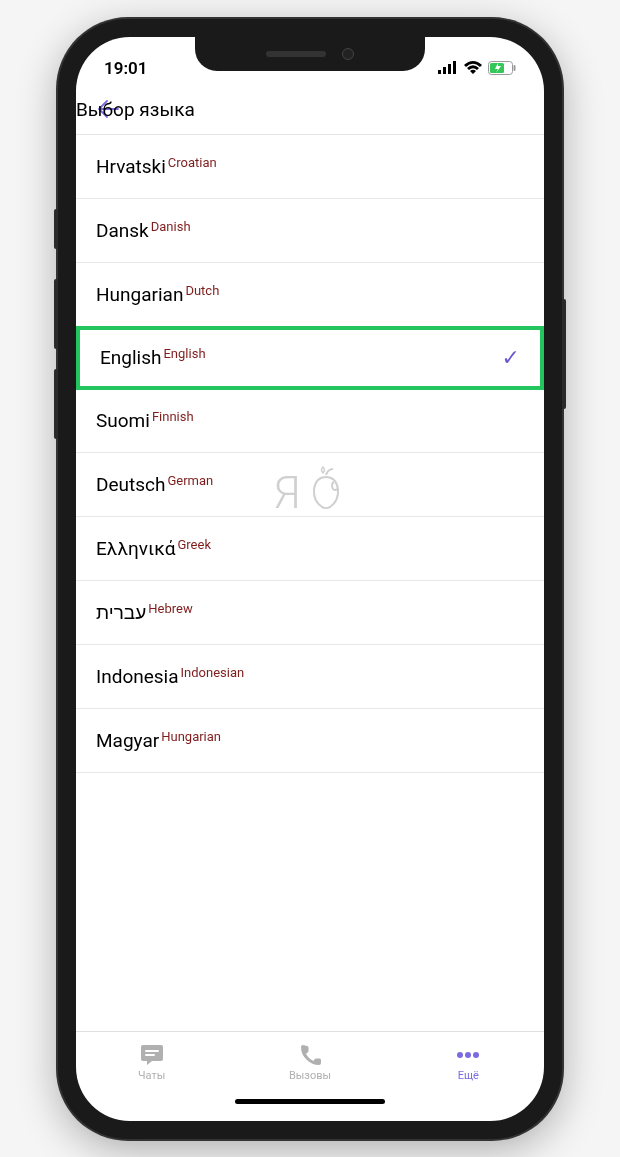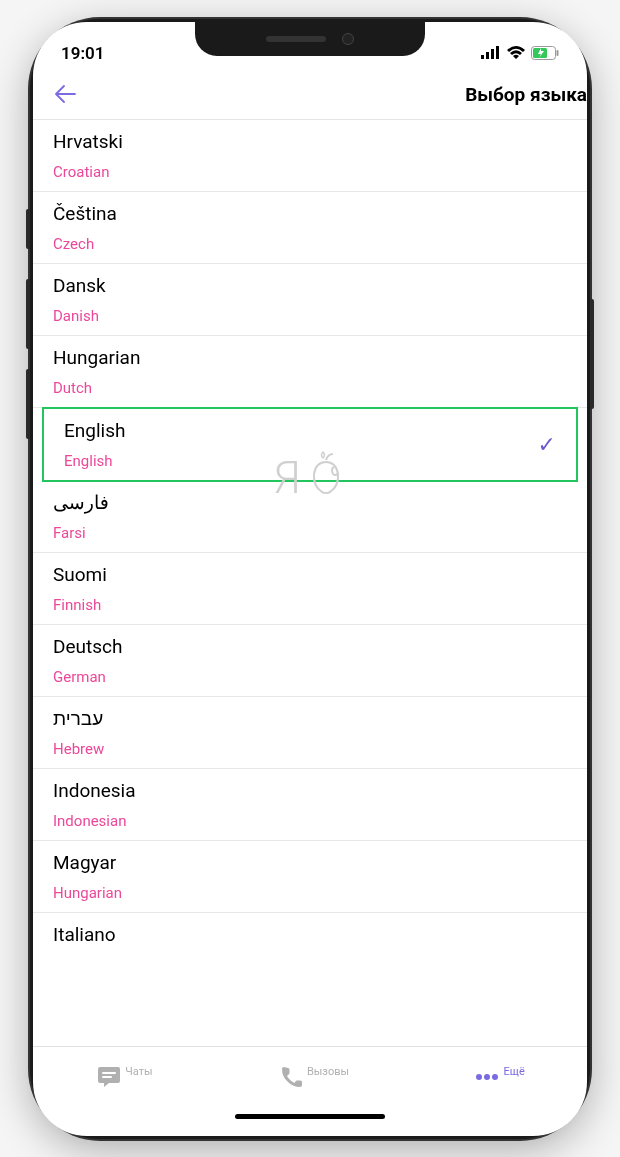--- a/index.html
+++ b/index.html
@@ -6,25 +6,25 @@
     body {
       display: flex;
       justify-content: center;
       align-items: center;
       min-height: 1157px;
       width: 620px;
       background: #f5f5f5;
       font-family: -apple-system, BlinkMacSystemFont, "Segoe UI", Roboto, Helvetica, Arial, sans-serif;
     }
     .phone-frame {
-      width: 560px;
+      width: 504px;
       height: 1120px;
       background: #1a1a1a;
       border-radius: 70px;
-      padding: 3px;
+      padding: 18px;
       box-shadow: 0 0 0 2px #333, 0 10px 40px rgba(0,0,0,0.3);
       position: relative;
     }
     .side-button-left {
       position: absolute; left: -4px; top: 190px; width: 4px; height: 40px;
       background: #2a2a2a; border-radius: 2px 0 0 2px;
     }
     .side-button-left.b2 { top: 260px; height: 70px; }
     .side-button-left.b3 { top: 350px; height: 70px; }
     .side-button-right {
@@ -79,52 +79,52 @@
       border-bottom: 1px solid #e5e5e5;
       position: relative;
     }
     .back-btn {
       width: 28px; height: 28px;
       display: flex; align-items: center; justify-content: center;
       color: #6a5acd;
     }
     .nav-title {
       position: absolute; left: 0; right: 0;
-      text-align: right;
+      text-align: left;
       font-size: 19px;
-      font-weight: 700;
+      font-weight: 400;
       color: #000;
       pointer-events: none;
     }
     .list {
       flex: 1;
       overflow: hidden;
       position: relative;
     }
     .list-item {
       padding: 10px 20px 10px 20px;
       border-bottom: 1px solid #e8e8e8;
       display: flex;
       align-items: center;
       justify-content: space-between;
       min-height: 64px;
     }
     .list-item.highlighted {
-      border: 2px solid #22c55e;
-      margin: -1px 9px;
-    }
-    .list-item-text { display: flex; flex-direction: column; gap: 10px; }
+      border: 4px solid #22c55e;
+      margin: -1px 0;
+    }
+    .list-item-text { display: flex; gap: 2px; }
     .native-label {
       font-size: 19px;
       color: #000;
       font-weight: 400;
     }
     .sub-label {
-      font-size: 15px;
-      color: #ec4899;
+      font-size: 13px;
+      color: #7f1d1d;
     }
     .checkmark {
       color: #6a5acd;
       font-size: 22px;
     }
     .list-item.last-cut {
       border-bottom: none;
       min-height: 34px;
       padding-bottom: 0;
     }
@@ -146,21 +146,21 @@
     }
     .tab-bar {
       height: 62px;
       border-top: 1px solid #e0e0e0;
       display: flex;
       justify-content: space-around;
       align-items: center;
       padding-bottom: 0;
     }
     .tab-item {
-      display: flex; flex-direction: row; gap: 2px;
+      display: flex; flex-direction: column; align-items: center; gap: 2px;
       color: #b0b0b0;
       font-size: 11px;
     }
     .tab-item.active { color: #7a6be0; }
     .tab-icon { width: 28px; height: 24px; display: flex; align-items: center; justify-content: center; }
     .home-indicator {
       height: 28px;
       display: flex; align-items: flex-start; justify-content: center;
     }
     .home-bar {
@@ -234,82 +234,71 @@
       </div>
 
       <div class="list-item">
         <div class="list-item-text">
           <span class="native-label">Hrvatski</span>
           <span class="sub-label">Croatian</span>
         </div>
       </div>
       <div class="list-item">
         <div class="list-item-text">
-          <span class="native-label">Čeština</span>
-          <span class="sub-label">Czech</span>
-        </div>
-      </div>
-      <div class="list-item">
-        <div class="list-item-text">
           <span class="native-label">Dansk</span>
           <span class="sub-label">Danish</span>
         </div>
       </div>
       <div class="list-item">
         <div class="list-item-text">
           <span class="native-label">Hungarian</span>
           <span class="sub-label">Dutch</span>
         </div>
       </div>
       <div class="list-item highlighted">
         <div class="list-item-text">
           <span class="native-label">English</span>
           <span class="sub-label">English</span>
         </div>
         <span class="checkmark">✓</span>
       </div>
       <div class="list-item">
         <div class="list-item-text">
-          <span class="native-label">فارسى</span>
-          <span class="sub-label">Farsi</span>
-        </div>
-      </div>
-      <div class="list-item">
-        <div class="list-item-text">
           <span class="native-label">Suomi</span>
           <span class="sub-label">Finnish</span>
         </div>
       </div>
       <div class="list-item">
         <div class="list-item-text">
           <span class="native-label">Deutsch</span>
           <span class="sub-label">German</span>
         </div>
       </div>
       <div class="list-item">
         <div class="list-item-text">
+          <span class="native-label">Ελληνικά</span>
+          <span class="sub-label">Greek</span>
+        </div>
+      </div>
+      <div class="list-item">
+        <div class="list-item-text">
           <span class="native-label">עברית</span>
           <span class="sub-label">Hebrew</span>
         </div>
       </div>
       <div class="list-item">
         <div class="list-item-text">
           <span class="native-label">Indonesia</span>
           <span class="sub-label">Indonesian</span>
         </div>
       </div>
       <div class="list-item">
         <div class="list-item-text">
           <span class="native-label">Magyar</span>
           <span class="sub-label">Hungarian</span>
-        </div>
-      </div>
-      <div class="list-item last-cut">
-        <div class="list-item-text">
-          <span class="native-label">Italiano</span>
         </div>
       </div>
     </div>
 
     <div class="tab-bar">
       <div class="tab-item">
         <span class="tab-icon">
           <svg width="26" height="24" viewBox="0 0 26 24">
               <path d="M4 2 Q2 2 2 4 L2 16 Q2 18 4 18 L8 18 L8 22 L13 18 L22 18 Q24 18 24 16 L24 4 Q24 2 22 2 Z" fill="#b0b0b0"></path>
               <rect x="6" y="7" width="14" height="2" rx="1" fill="#fff"></rect>

